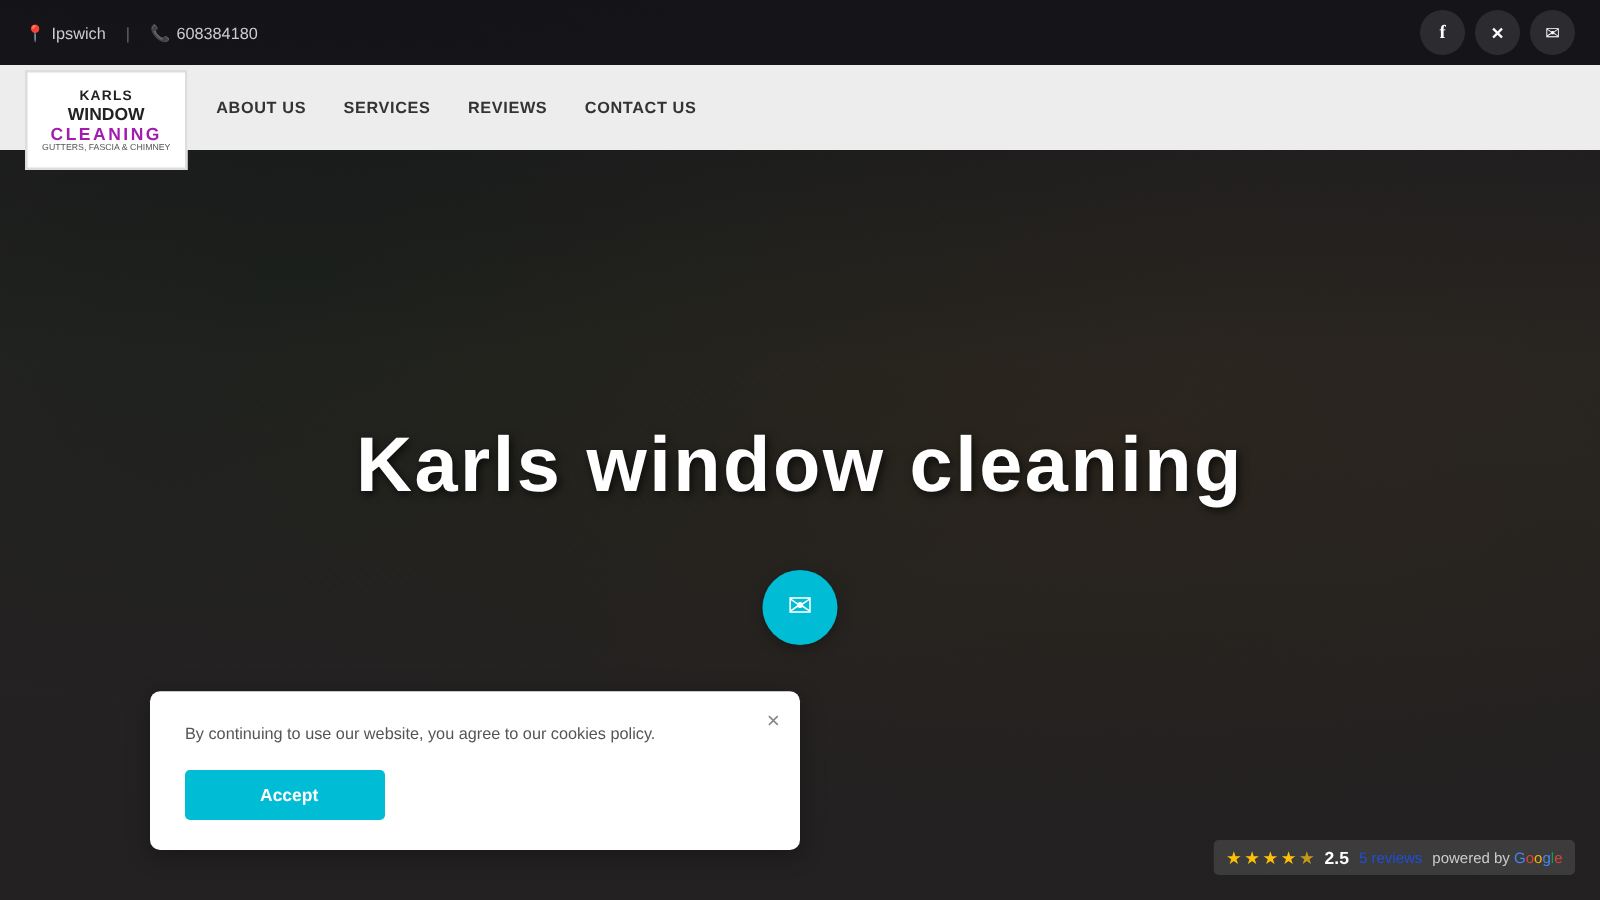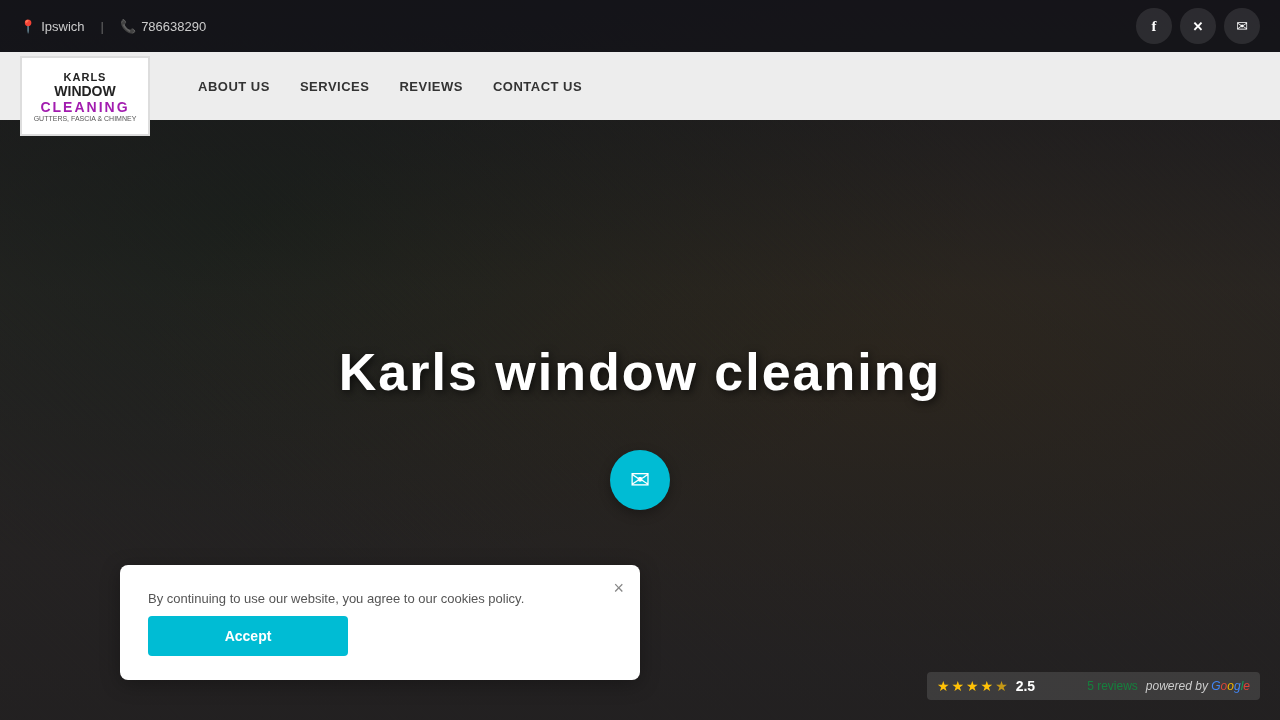--- a/index.html
+++ b/index.html
@@ -110,21 +110,21 @@
       letter-spacing: 2px;
     }
     .logo-tagline {
       font-size: 7px;
       color: #555;
       text-align: center;
     }
     .nav-links {
       display: flex;
       gap: 30px;
-      margin-left: 48px;
+      margin-left: 23px;
       list-style: none;
     }
     .nav-links a {
       text-decoration: none;
       color: #333;
       font-size: 13px;
       font-weight: 600;
       text-transform: uppercase;
       letter-spacing: 0.5px;
       cursor: pointer;
@@ -135,21 +135,21 @@
       position: relative;
       z-index: 5;
       display: flex;
       flex-direction: column;
       align-items: center;
       justify-content: center;
       height: calc(720px - 108px);
       text-align: center;
     }
     .hero-title {
-      font-size: 52px;
+      font-size: 62px;
       font-weight: 700;
       color: white;
       letter-spacing: 2px;
       text-shadow: 2px 2px 8px rgba(0,0,0,0.7);
       margin-bottom: 28px;
     }
 
     
     .float-contact-btn {
       width: 60px;
@@ -186,28 +186,26 @@
       color: #FFC107;
       font-size: 14px;
     }
     .star.half { color: #FFC107; opacity: 0.7; }
     .review-score {
       color: white;
       font-size: 14px;
       font-weight: bold;
     }
     .review-count {
-      color: #15803d;
+      color: #1d4ed8;
       font-size: 12px;
-      margin-left: 44px;
     }
     .powered-by {
       color: #ccc;
       font-size: 12px;
-      font-style: italic;
     }
     .g-blue { color: #4285F4; }
     .g-red { color: #DB4437; }
     .g-yellow { color: #F4B400; }
     .g-green { color: #0F9D58; }
 
     
     .cookie-banner {
       position: absolute;
       bottom: 40px;
@@ -222,33 +220,33 @@
     .cookie-title {
       font-size: 15px;
       font-weight: bold;
       color: #222;
       margin-bottom: 12px;
     }
     .cookie-text {
       font-size: 13px;
       color: #555;
       line-height: 1.5;
-      margin-bottom: 8px;
+      margin-bottom: 20px;
     }
     .cookie-accept-btn {
       background: #00bcd4;
       color: white;
       border: none;
       padding: 12px 60px;
       border-radius: 4px;
       font-size: 14px;
       font-weight: 600;
       cursor: pointer;
       display: block;
-      width: 200px;
+      width: 160px;
     }
     .cookie-close {
       position: absolute;
       top: 14px;
       right: 16px;
       background: none;
       border: none;
       font-size: 18px;
       color: #888;
       cursor: pointer;
@@ -275,21 +273,21 @@
 
 <div class="top-bar">
   <div class="top-bar-left">
     <div class="location">
       <span style="font-size:13px; color:#aaa;">📍</span>
       <span style="color:#ccc; font-size:13px;">Ipswich</span>
     </div>
     <span class="divider">|</span>
     <div class="phone">
       <span style="font-size:13px; color:#aaa;">📞</span>
-      <span style="color:#ccc; font-size:13px;">786638290</span>
+      <span style="color:#ccc; font-size:13px;">608384180</span>
     </div>
   </div>
   <div class="top-bar-right">
     <button class="social-btn">
       <span style="font-weight:bold; font-size:15px; font-family:serif;">f</span>
     </button>
     <button class="social-btn">
       <span style="font-weight:bold; font-size:13px;">✕</span>
     </button>
     <button class="social-btn">

